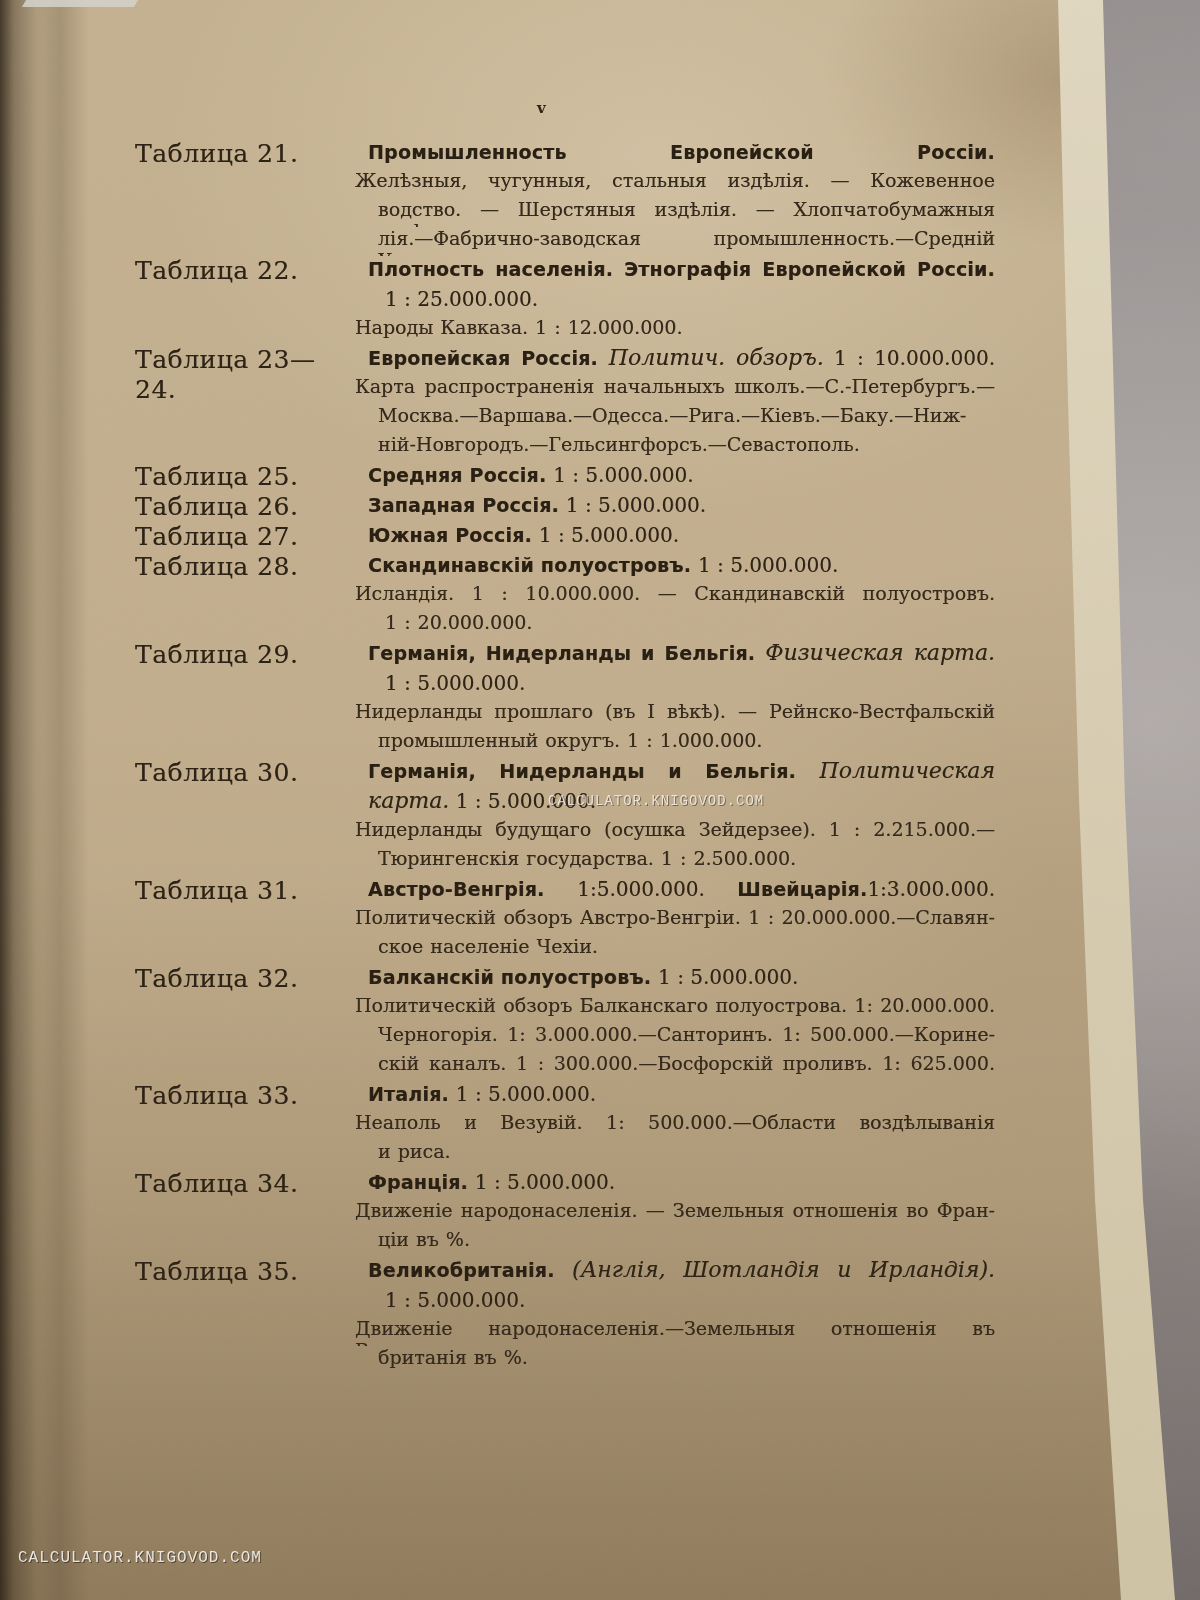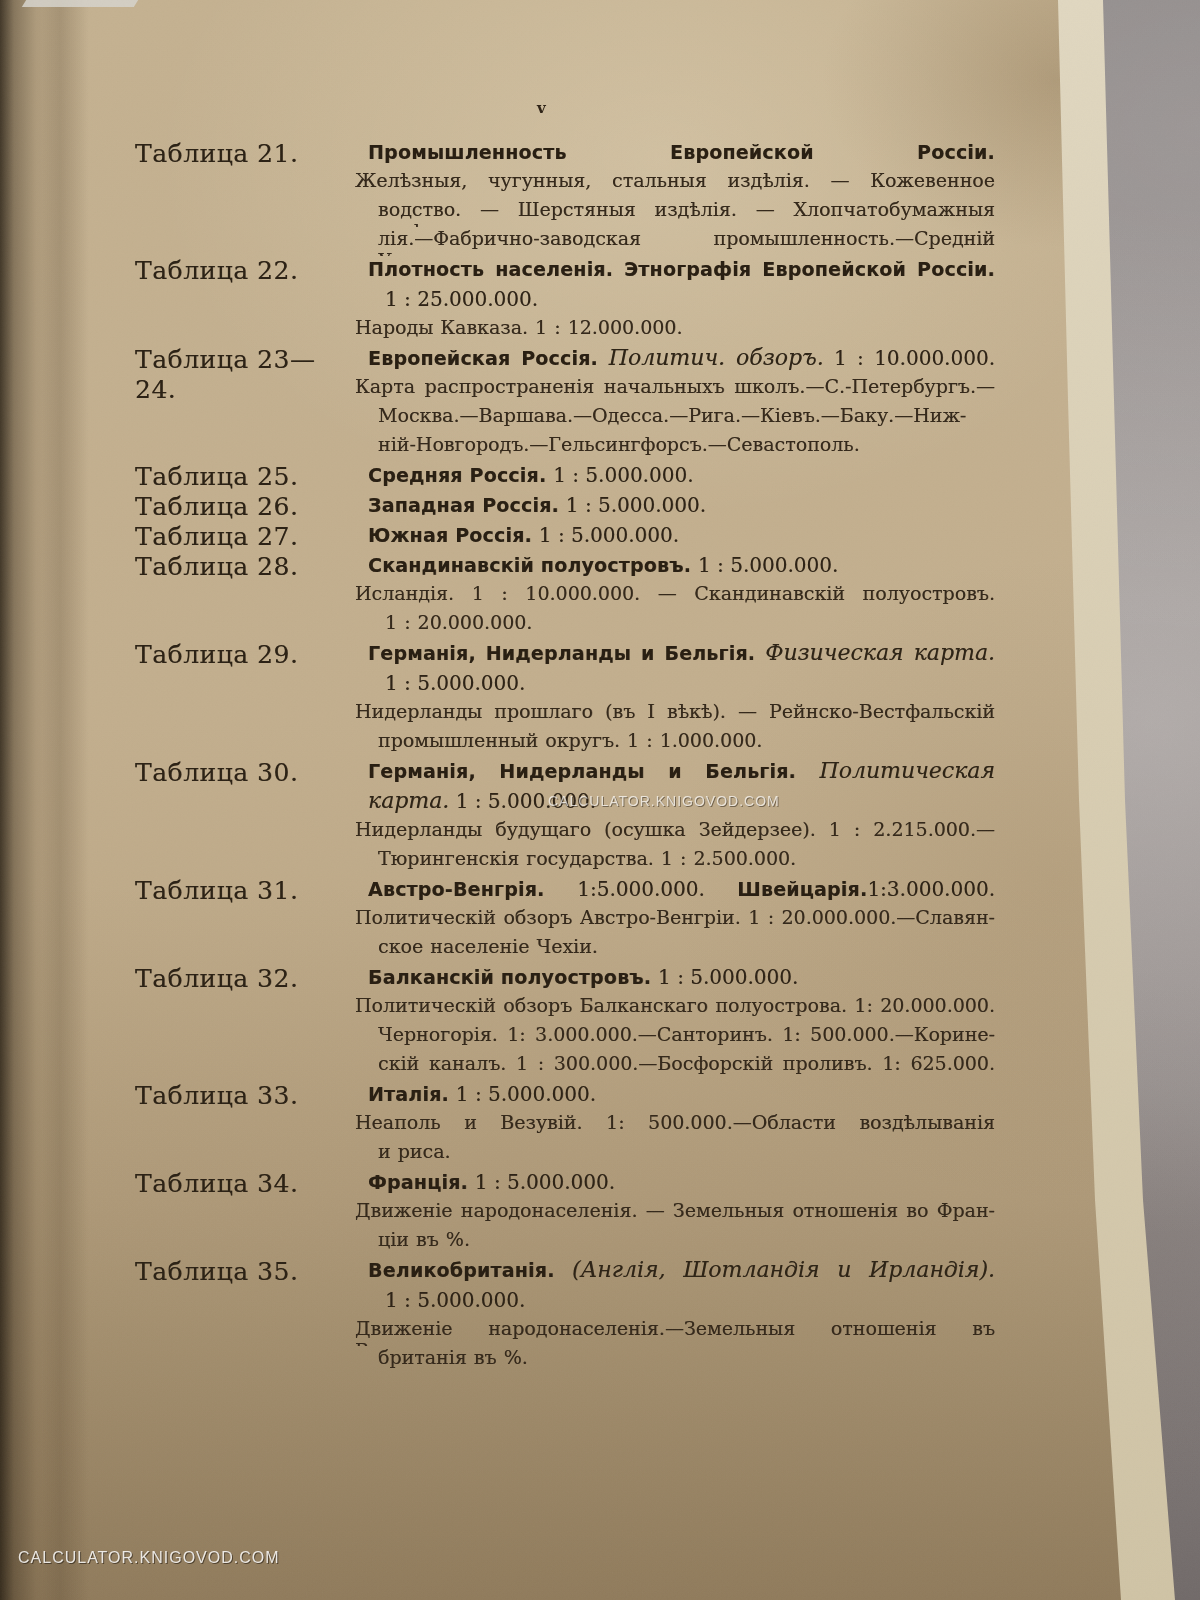--- a/index.html
+++ b/index.html
@@ -48,21 +48,21 @@
   .content{flex:0 0 640px;}
   .line{overflow:hidden;}
   .line.title{line-height:30px;height:30px;}
   .line.sub{line-height:29px;height:29px;font:19px "DejaVu Serif",serif;word-spacing:1px;color:#332719;}
   .fill{text-align:justify;text-align-last:justify;}
   .s-b{font:700 19px "DejaVu Sans",sans-serif;letter-spacing:.2px;color:#271d10;}
   .s-i{font:italic 22px "DejaVu Serif",serif;color:#2c2214;}
   .s-n{font:20px "DejaVu Serif",serif;color:#2c2114;}
 
   
-  .wm{position:absolute;font-family:Liberation Sans, sans-serif;color:rgba(255,255,255,.88);
+  .wm{position:absolute;font-family:Liberation Mono, monospace;color:rgba(255,255,255,.88);
       text-shadow:1px 1px 0 rgba(42,33,22,.65);letter-spacing:1px;white-space:nowrap;}
   .wm-center{left:548px;top:793px;font-size:14px;opacity:.78;}
   .wm-bottom{left:18px;top:1549px;font-size:16px;opacity:.95;}
 
   .grain{position:absolute;inset:0;pointer-events:none;opacity:.55;}
 </style>
 </head>
 <body>
 
 <div id="stage">

